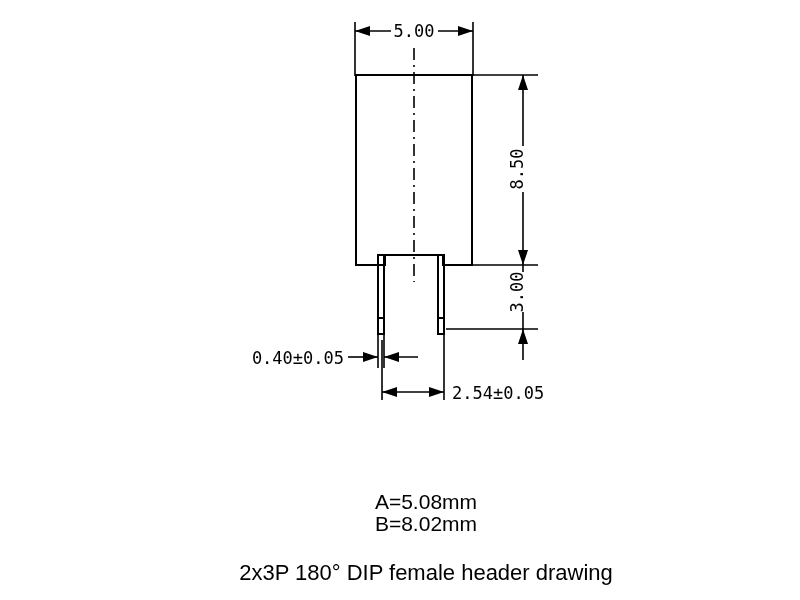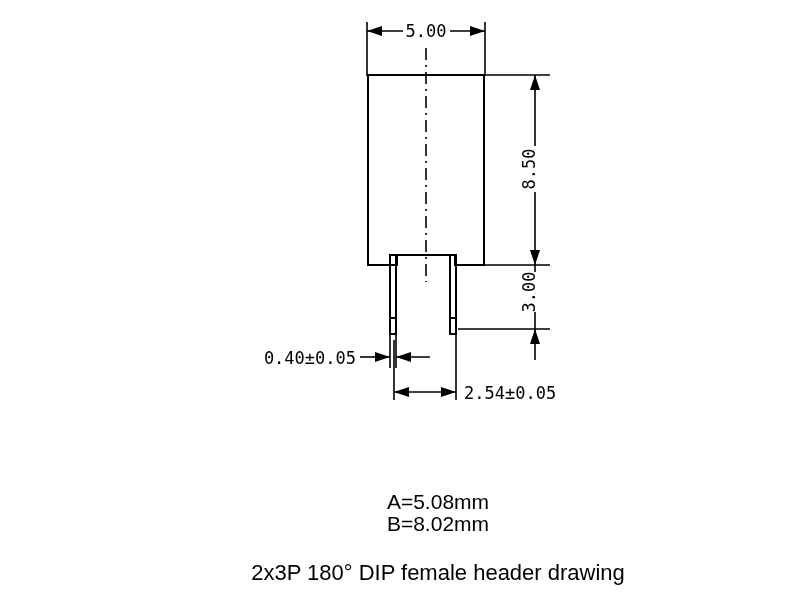--- a/index.html
+++ b/index.html
@@ -11,21 +11,21 @@
   body {
     width: 800px;
     height: 600px;
     position: relative;
     overflow: hidden;
     font-family: "Liberation Sans", sans-serif;
     color: #000000;
   }
   #drawing-root {
     position: absolute;
-    left: 16px;
+    left: 4px;
     top: 0;
     width: 635px;
     height: 600px;
     padding-left: 22px;
   }
   svg#cad-canvas {
     display: block;
     width: 800px;
     height: 600px;
     background: #ffffff;

